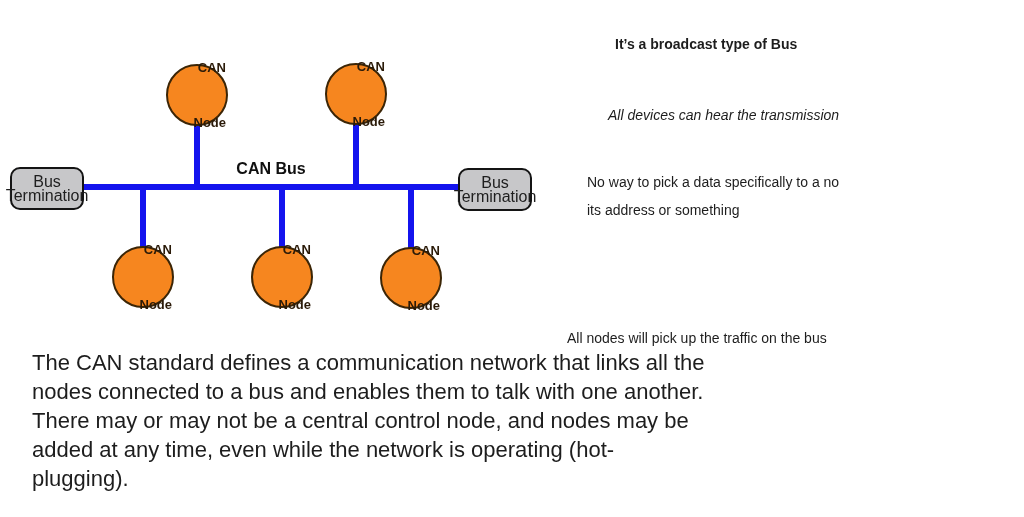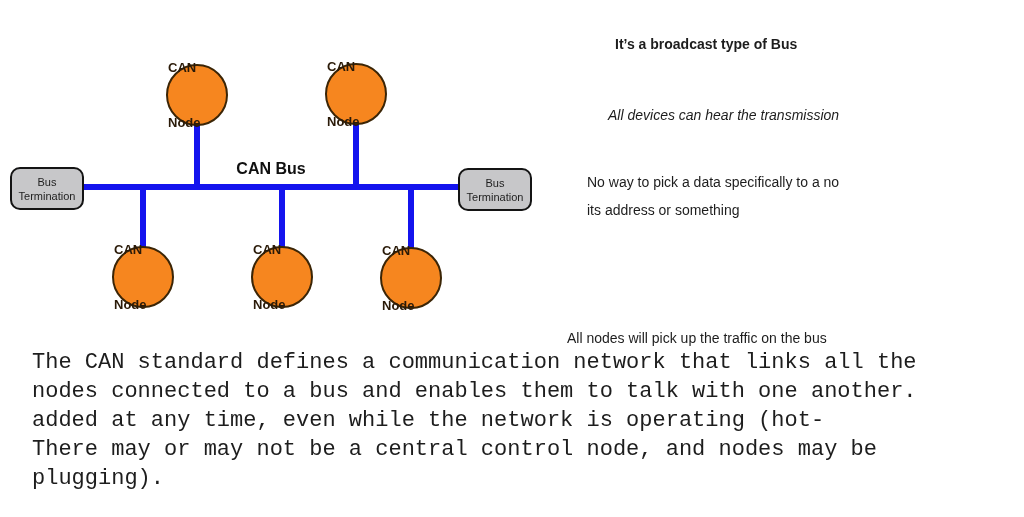--- a/index.html
+++ b/index.html
@@ -12,40 +12,40 @@
   .stage { position:relative; width:1024px; height:517px; background:#ffffff; }
 
   
   .hline { position:absolute; height:6px; background:var(--bus-line, #1414EE); }
   .vline { position:absolute; width:6px;  background:var(--bus-line, #1414EE); }
 
   .node {
     position:absolute; width:62px; height:62px; border-radius:50%;
     background:var(--node-fill, #F6861F);
     border:2px solid var(--node-border, #3B2506);
-    display:flex; flex-direction:column; align-items:flex-start; justify-content:center;
+    display:flex; flex-direction:column; align-items:flex-end; justify-content:center;
     font-size:13px; line-height:15px; font-weight:bold;
     color:var(--node-text, #2A1A08); text-align:center;gap:40px;
   }
   .term {
     position:absolute; width:74px; height:43px; border-radius:10px;
     background:var(--termination-fill, #C7C7C9);
     border:2px solid var(--termination-border, #141414);
     display:flex; flex-direction:column; align-items:center; justify-content:center;
-    font-size:11px; line-height:14px; color:#1e1e1e; text-align:center;
+    font-size:16px; line-height:14px; color:#1e1e1e; text-align:center;
   }
   .bus-label {
     position:absolute; left:221px; top:160px; width:100px; text-align:center;
     font-weight:bold; font-size:16px; color:#101010;
   }
 
   
   .note { position:absolute; font-size:14px; line-height:28px; white-space:nowrap; color:#1d1d1d; }
   .note.title { font-weight:bold; }
-  .para { position:absolute; left:32px; top:348px; font-size:22px; line-height:29px; color:#1d1d1d;font-family:Liberation Mono, monospace; }
+  .para { position:absolute; left:32px; top:348px; font-size:22px; line-height:29px; color:#1d1d1d; }
   .para div { white-space:nowrap; }
 </style>
 </head>
 <body>
 
 <div class="stage">
 
   <div>
 
     <div class="hline" style="left:80px; top:184px; width:382px;"></div>
@@ -99,18 +99,18 @@
       <div>No way to pick a data specifically to a no</div>
       <div>its address or something</div>
     </div>
 
     <div class="note" style="left:567px; top:276px;margin-top:48px;">All nodes will pick up the traffic on the bus</div>
   </div>
 
   <div class="para">
     <div>The CAN standard defines a communication network that links all the</div>
     <div>nodes connected to a bus and enables them to talk with one another.</div>
+    <div>There may or may not be a central control node, and nodes may be</div>
     <div>added at any time, even while the network is operating (hot-</div>
-    <div>There may or may not be a central control node, and nodes may be</div>
     <div>plugging).</div>
   </div>
 
 </div>
 
 </body></html>

